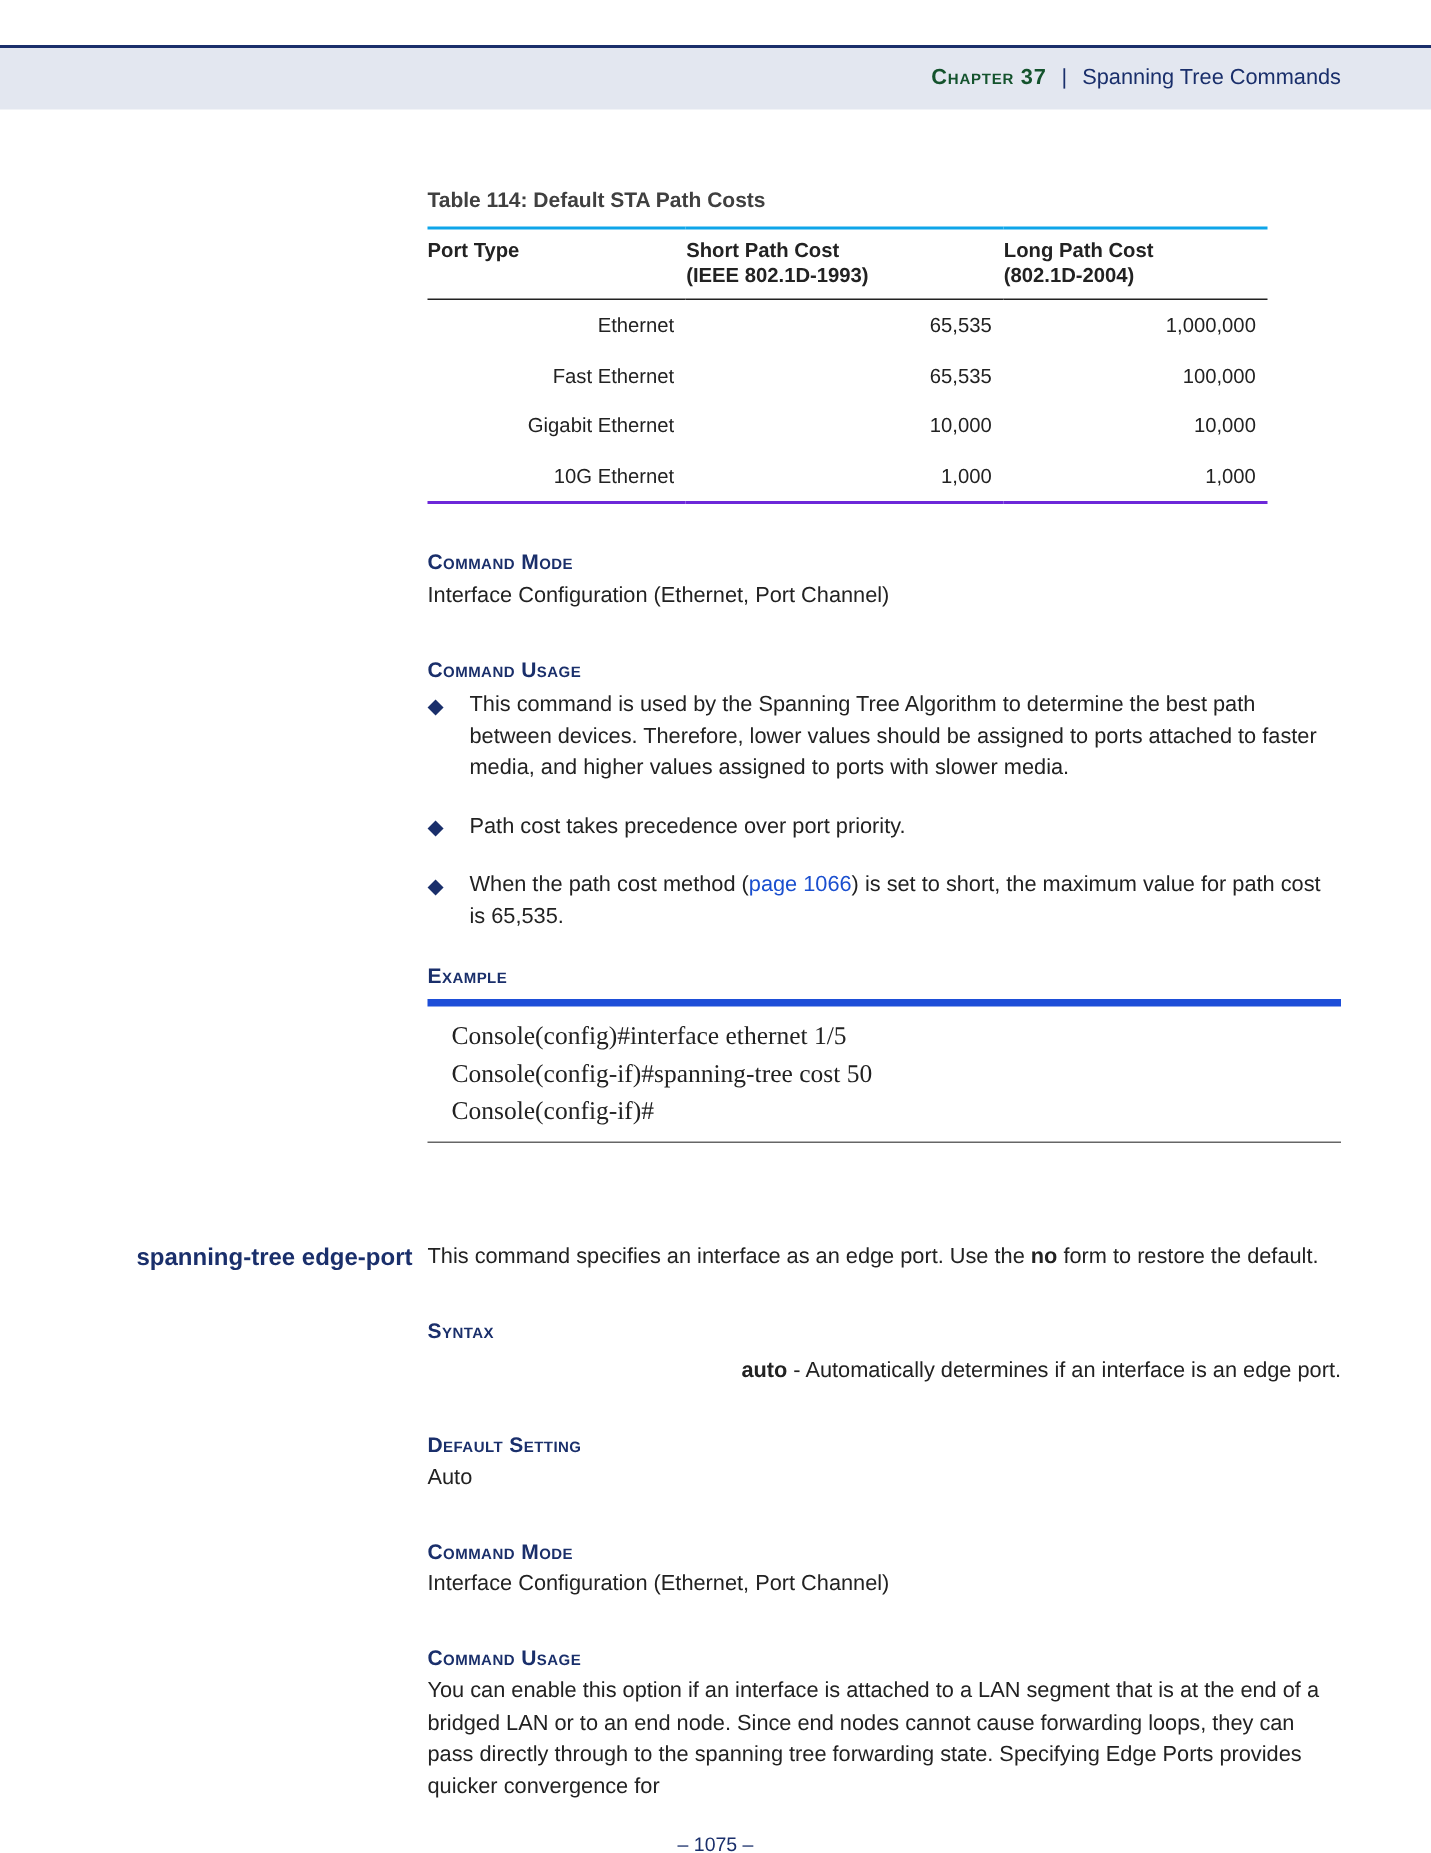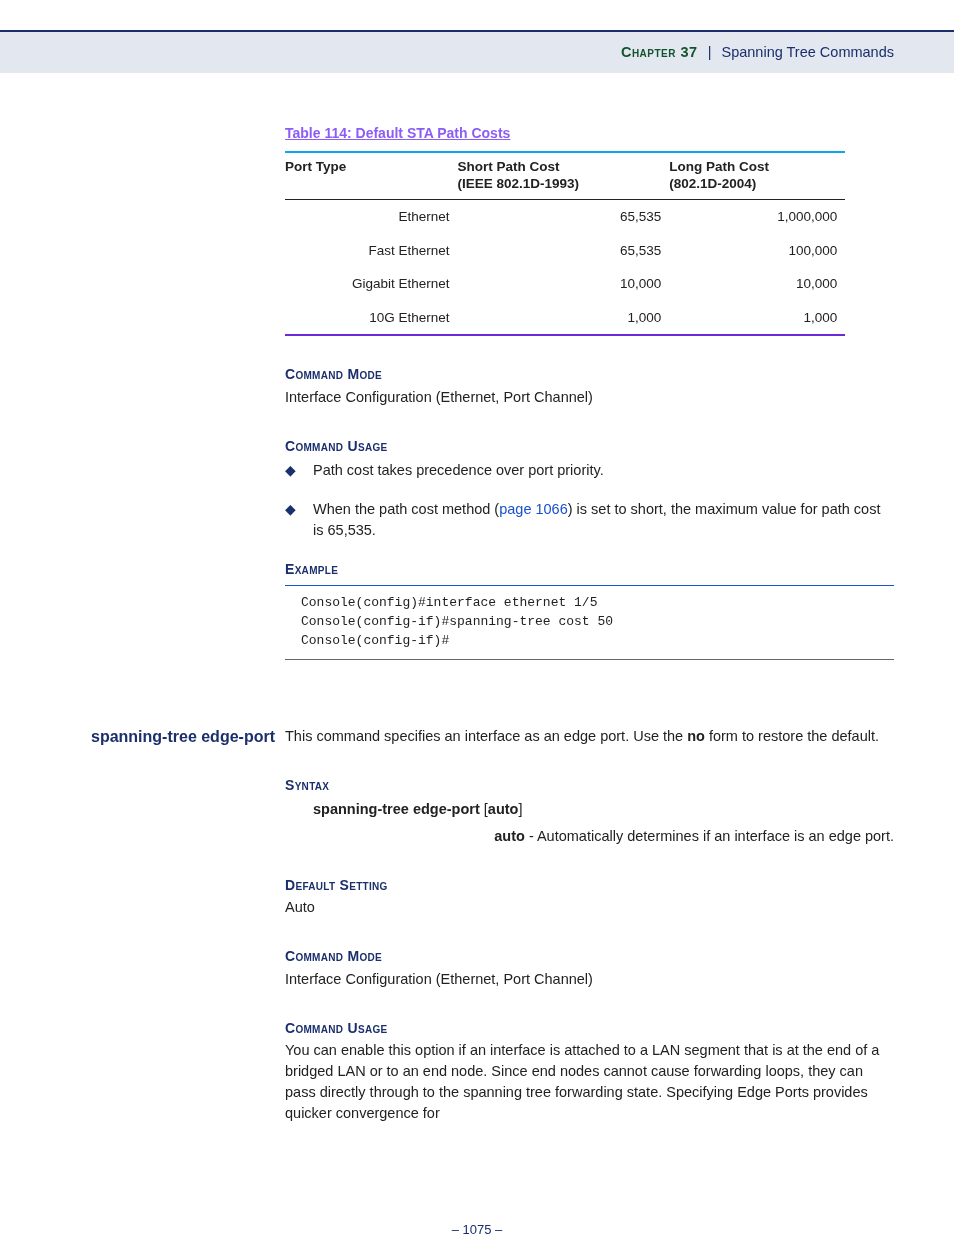--- a/index.html
+++ b/index.html
@@ -51,25 +51,24 @@
   .side-label {
     color: #1a2f6b;
     font-weight: bold;
     font-size: 16px;
     line-height: 1.35;
     margin-top: 6px;
   }
   .main {
   }
   .table-title {
-    color: #8b5cf6;
+    color: #404040;
     font-weight: bold;
     font-size: 14px;
     margin-bottom: 8px;
-    text-decoration: underline;
   }
   table.data {
     border-collapse: collapse;
     width: 92%;
     font-size: 13.5px;
   }
   table.data thead tr {
     border-top: 2px solid #0ea5e9;
     border-bottom: 1.5px solid #222;
     margin-top: 20px;
@@ -114,26 +113,26 @@
     color: #1a2f6b;
     position: absolute;
     left: 0;
     top: 0;
     font-size: 14px;
   }
   .link {
     color: #1a4fcf;
   }
   .code-block {
-    border-top: 1px solid #1d4ed8;
+    border-top: 5px solid #1d4ed8;
     border-bottom: 1px solid #666;
     padding: 8px 0 8px 16px;
     margin-top: 6px;
-    font-family: Liberation Mono, monospace;
-    font-size: 13px;
+    font-family: Liberation Serif, serif;
+    font-size: 17px;
     white-space: pre;
     position: relative;
   }
   .bold { font-weight: bold; }
   .indent { margin-left: 28px; margin-top: 4px; }
   .indent2 { margin-left: 77px; margin-top: 6px; text-align: right; }
   .footer-pg {
     text-align: center;
     color: #1a2f6b;
     font-size: 13px;
@@ -192,20 +191,21 @@
             <td>1,000</td>
           </tr>
         </tbody>
       </table>
 
       <div class="sec-head">Command Mode</div>
       <div class="body-text">Interface Configuration (Ethernet, Port Channel)</div>
 
       <div class="sec-head">Command Usage</div>
       <ul class="diamonds">
+        <li>This command is used by the Spanning Tree Algorithm to determine the best path between devices. Therefore, lower values should be assigned to ports attached to faster media, and higher values assigned to ports with slower media.</li>
         <li>Path cost takes precedence over port priority.</li>
         <li>
           <span>When the path cost method (</span><span class="link">page 1066</span><span>) is set to short, the maximum value for path cost is 65,535.</span>
         </li>
       </ul>
 
       <div class="sec-head" style="margin-top:10px;">Example</div>
       <div class="code-block">Console(config)#interface ethernet 1/5
 Console(config-if)#spanning-tree cost 50
 Console(config-if)#</div>
@@ -215,23 +215,20 @@
 
     <div class="sidebar">
       <div class="side-label">spanning-tree edge-port</div>
     </div>
     <div class="main">
       <div class="body-text" style="margin-top:6px;">
         <span>This command specifies an interface as an edge port. Use the </span><span class="bold">no</span><span> form to restore the default.</span>
       </div>
 
       <div class="sec-head">Syntax</div>
-      <div class="indent">
-        <span class="bold">spanning-tree edge-port</span><span> [</span><span class="bold">auto</span><span>]</span>
-      </div>
       <div class="indent2">
         <span class="bold">auto</span><span> - Automatically determines if an interface is an edge port.</span>
       </div>
 
       <div class="sec-head">Default Setting</div>
       <div class="body-text">Auto</div>
 
       <div class="sec-head">Command Mode</div>
       <div class="body-text">Interface Configuration (Ethernet, Port Channel)</div>
 

